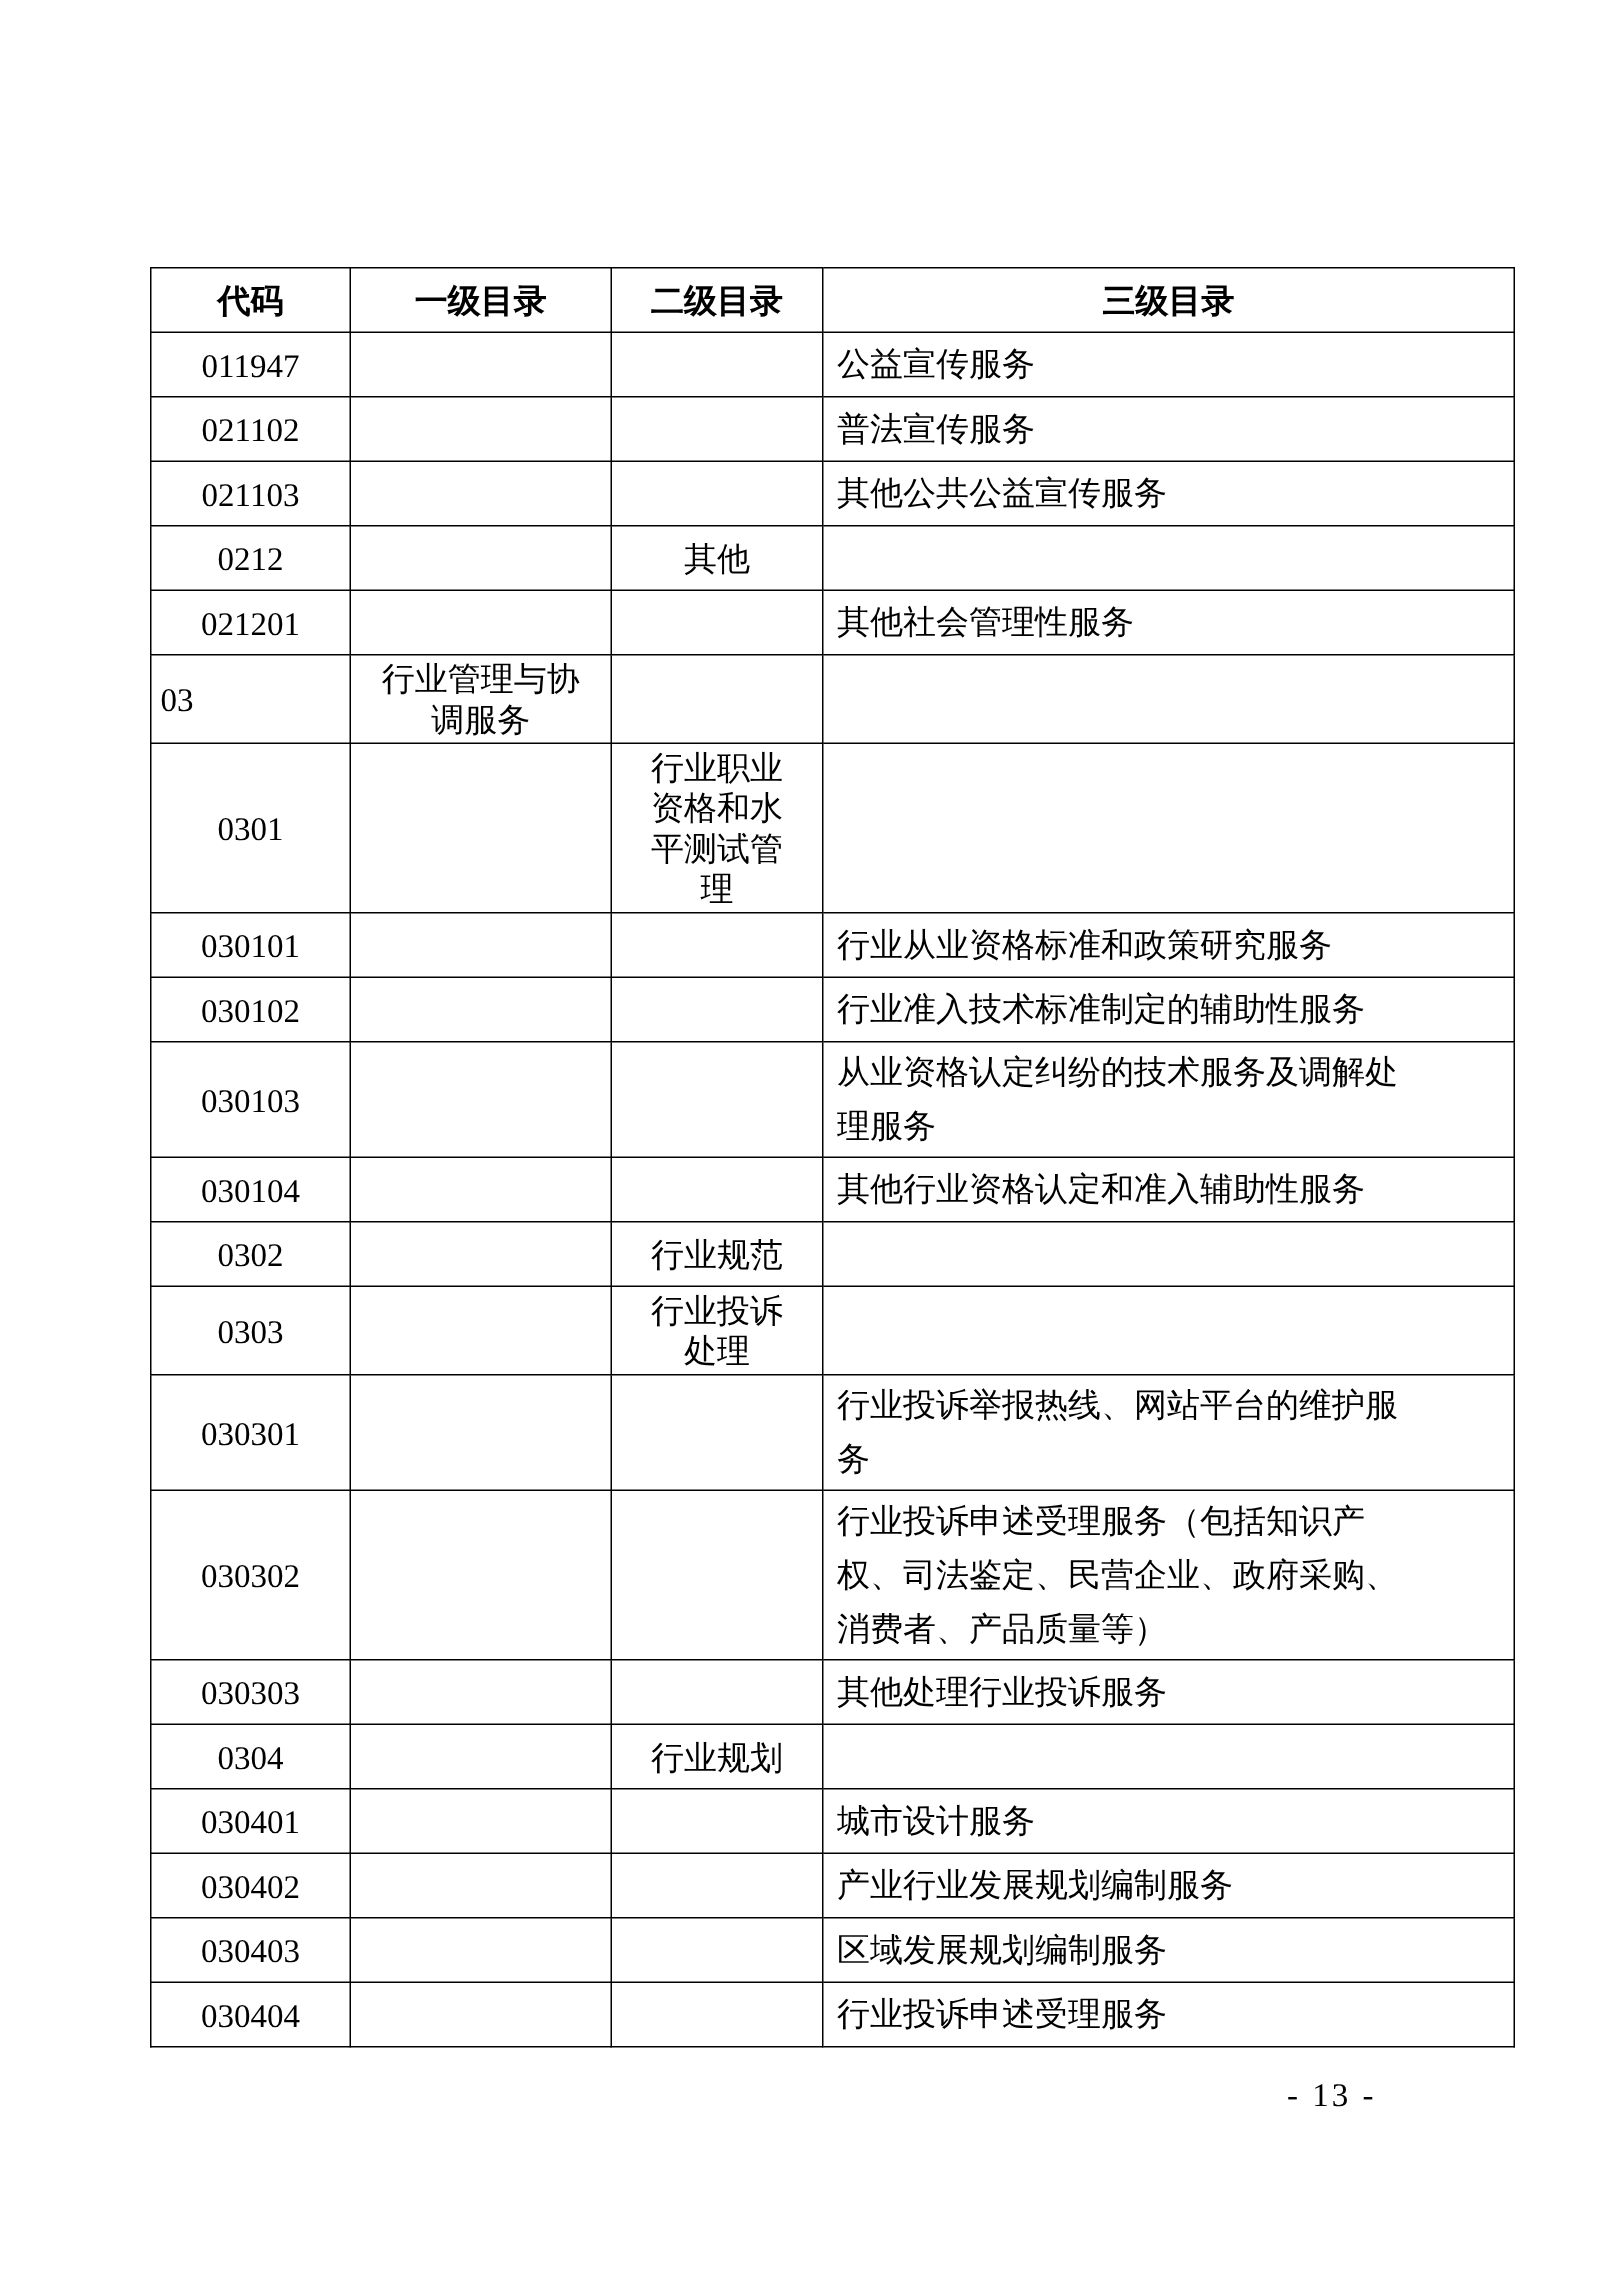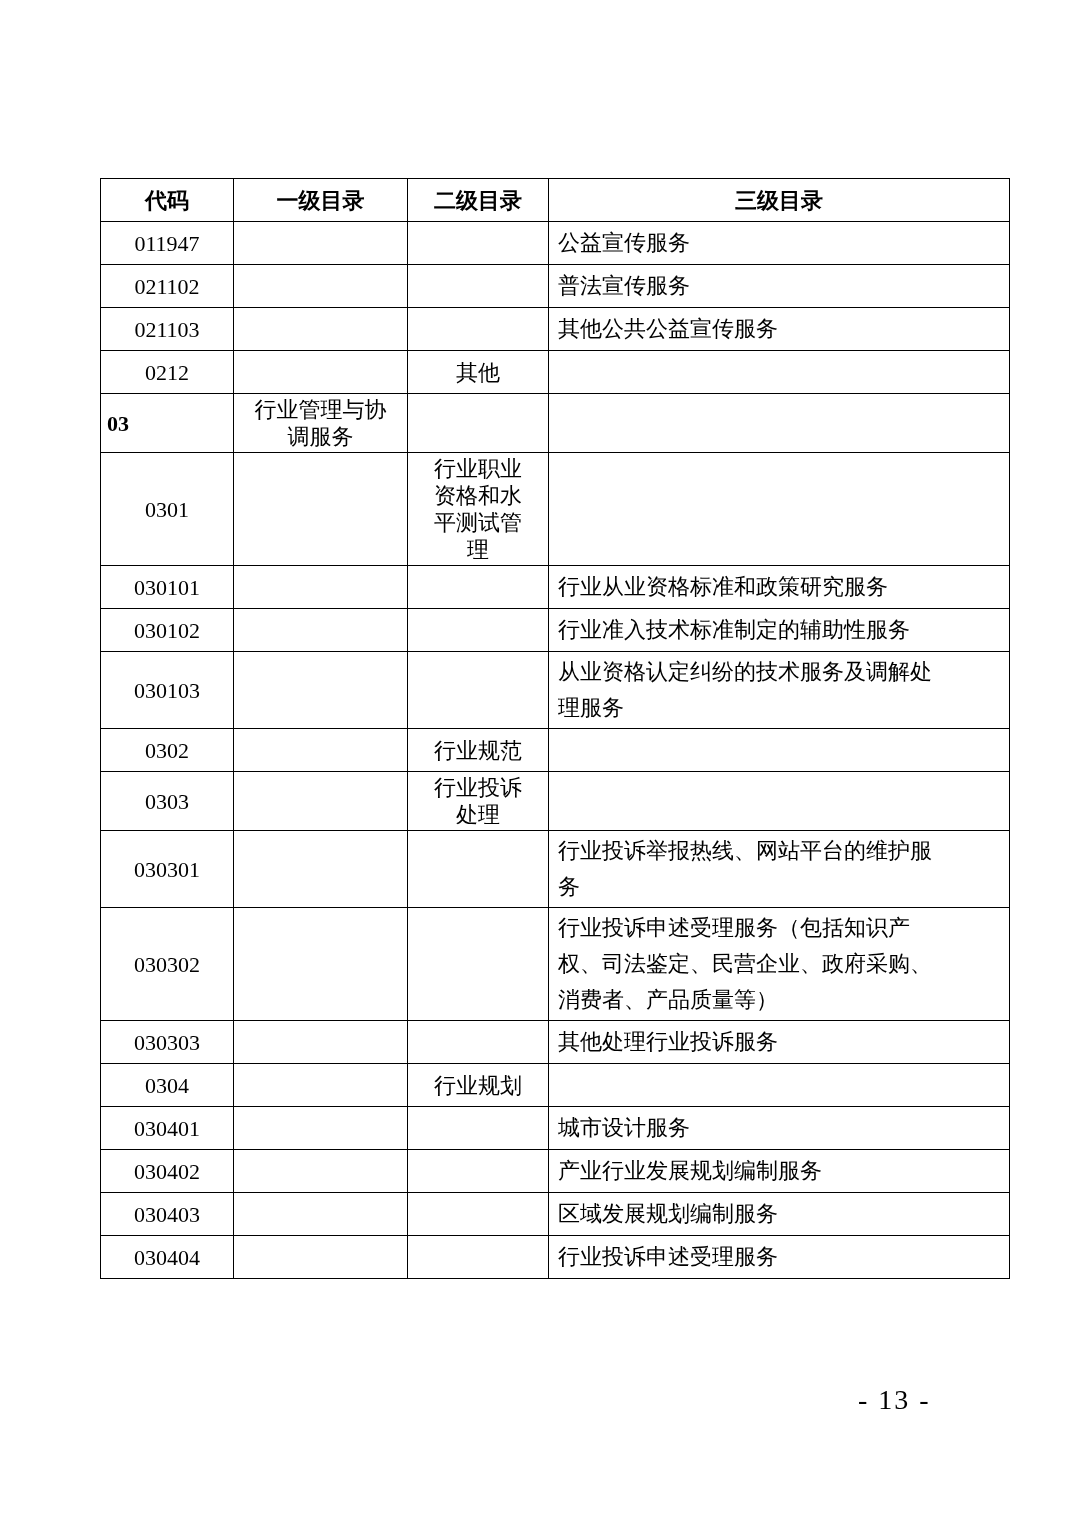--- a/index.html
+++ b/index.html
@@ -54,21 +54,21 @@
     text-align: left;
     line-height: 36px;
     white-space: pre-line;
     padding-left: 9px;
     padding-right: 21px;
   }
   .page-number {
     position: absolute;
     left: 858px;
     top: 1384px;
-    font-size: 28px;
+    font-size: 22px;
     letter-spacing: 2px;
     font-family: "Liberation Serif", "DejaVu Serif", serif;
     color: #000000;
   }
 </style>
 </head>
 <body>
 
 <table class="doc-table">
   <colgroup>
@@ -104,21 +104,27 @@
     <td class="l2"></td>
     <td class="l3">其他公共公益宣传服务</td>
   </tr>
       <tr>
     <td class="code">0212</td>
     <td class="l1"></td>
     <td class="l2">其他</td>
     <td class="l3"></td>
   </tr>
       <tr>
-    <td class="code" style="text-align: left; font-weight: bold;">03</td>
+    <td class="code">021201</td>
+    <td class="l1"></td>
+    <td class="l2"></td>
+    <td class="l3">其他社会管理性服务</td>
+  </tr>
+      <tr>
+    <td class="code" style="text-align: left;">03</td>
     <td class="l1">行业管理与协
 调服务</td>
     <td class="l2"></td>
     <td class="l3"></td>
   </tr>
       <tr>
     <td class="code">0301</td>
     <td class="l1"></td>
     <td class="l2">行业职业
 资格和水
@@ -137,20 +143,26 @@
     <td class="l1"></td>
     <td class="l2"></td>
     <td class="l3">行业准入技术标准制定的辅助性服务</td>
   </tr>
       <tr>
     <td class="code">030103</td>
     <td class="l1"></td>
     <td class="l2"></td>
     <td class="l3">从业资格认定纠纷的技术服务及调解处
 理服务</td>
+  </tr>
+      <tr>
+    <td class="code">030104</td>
+    <td class="l1"></td>
+    <td class="l2"></td>
+    <td class="l3">其他行业资格认定和准入辅助性服务</td>
   </tr>
       <tr>
     <td class="code">0302</td>
     <td class="l1"></td>
     <td class="l2">行业规范</td>
     <td class="l3"></td>
   </tr>
       <tr>
     <td class="code">0303</td>
     <td class="l1"></td>

